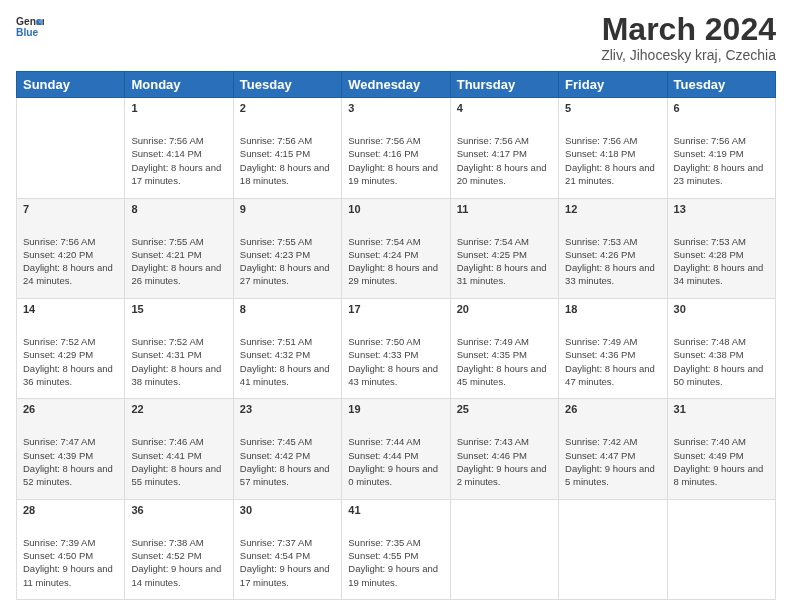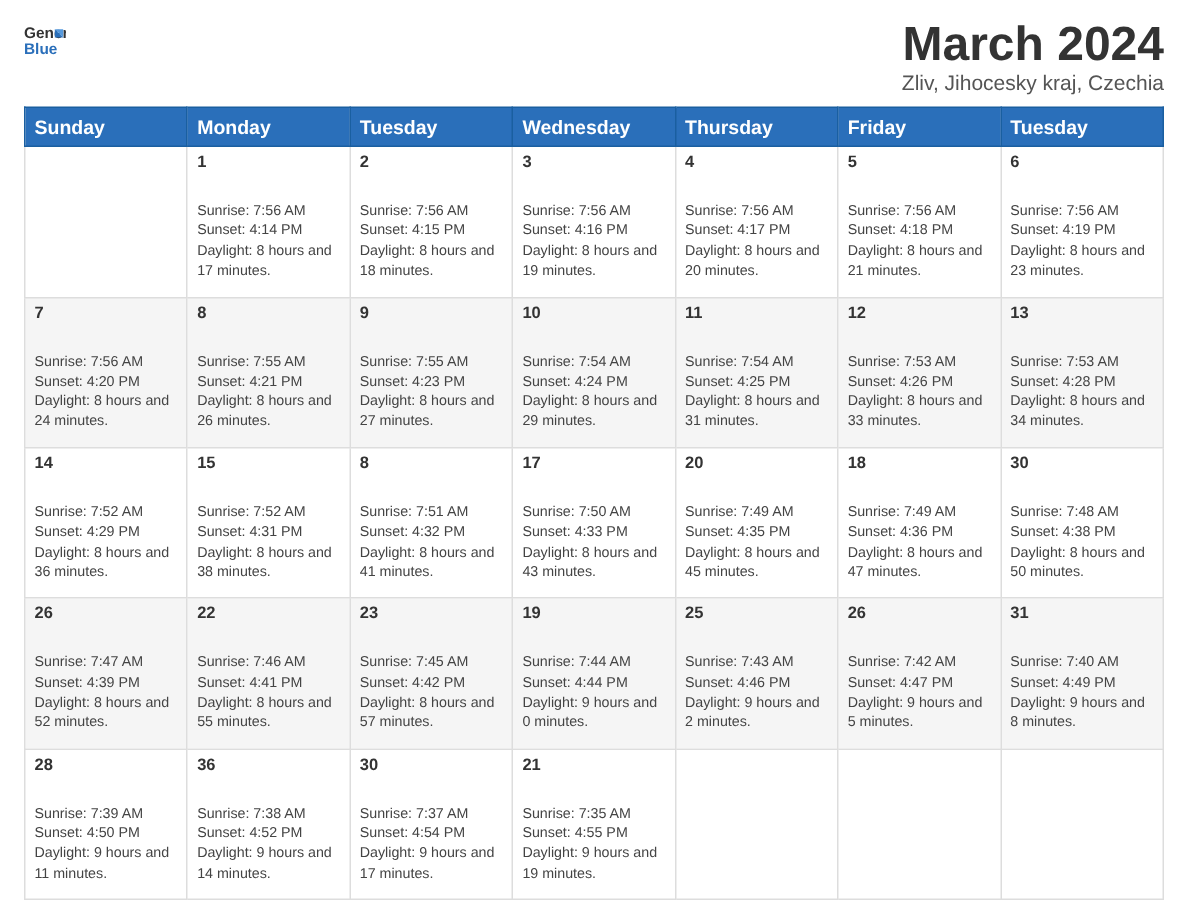--- a/index.html
+++ b/index.html
@@ -249,21 +249,21 @@
           </td>
           <td>
             <span class="day-number">36</span>
             <div class="day-info">Sunrise: 7:38 AM<br>Sunset: 4:52 PM<br>Daylight: 9 hours and 14 minutes.</div>
           </td>
           <td>
             <span class="day-number">30</span>
             <div class="day-info">Sunrise: 7:37 AM<br>Sunset: 4:54 PM<br>Daylight: 9 hours and 17 minutes.</div>
           </td>
           <td>
-            <span class="day-number">21</span>
+            <span class="day-number">41</span>
             <div class="day-info">Sunrise: 7:35 AM<br>Sunset: 4:55 PM<br>Daylight: 9 hours and 19 minutes.</div>
           </td>
           <td></td>
           <td></td>
           <td></td>
         </tr>
       </tbody>
   </table>
 </div>
 

